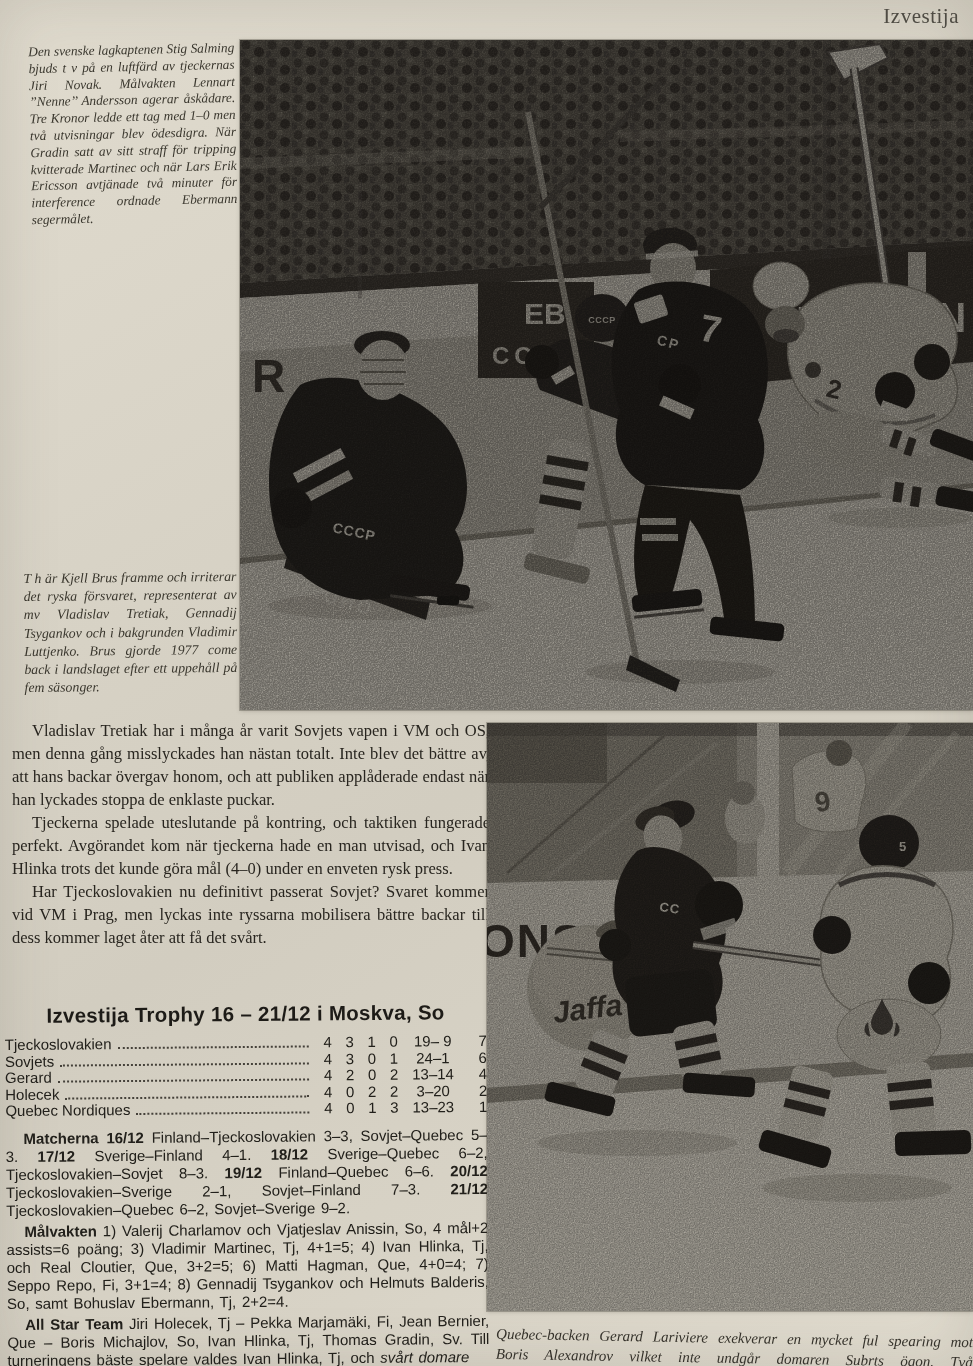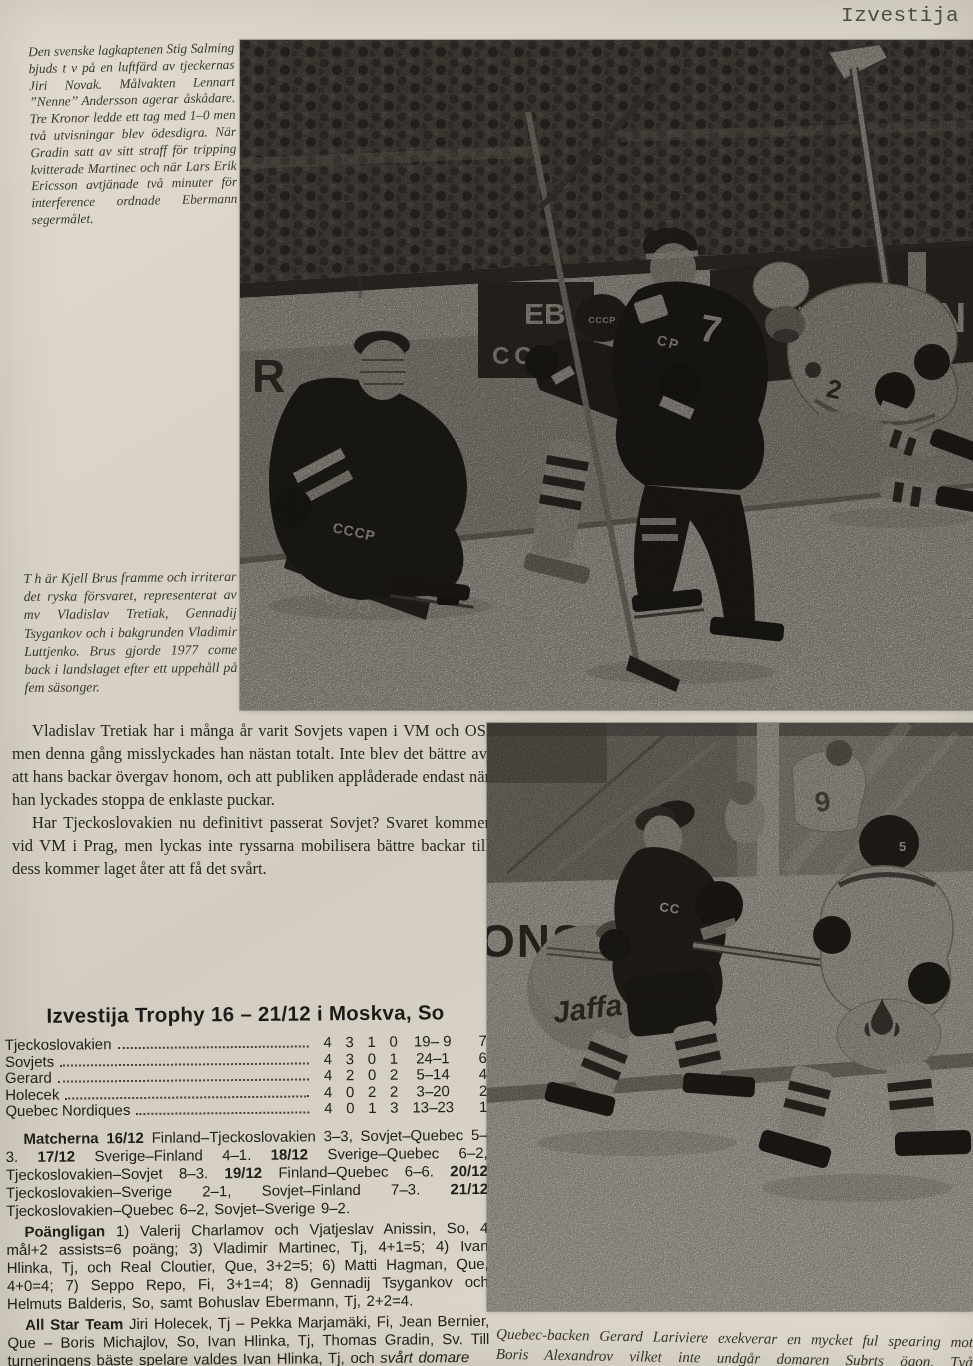--- a/index.html
+++ b/index.html
@@ -5,21 +5,21 @@
   * { margin:0; padding:0; box-sizing:border-box; }
   html,body { width:973px; height:1366px; overflow:hidden; background:#c6c1b4; }
   .page {
     position:absolute; left:0; top:0; width:973px; height:1366px;
     background:linear-gradient(150deg,#e0dbce 0%,#d9d4c7 28%,#d2cdc0 55%,#d8d3c6 78%,#e1dccf 100%);
     font-family:"Liberation Serif",serif; color:#2b2822;
     box-shadow:inset 0 0 60px rgba(90,84,70,0.18);
   }
   .page-header {
     position:absolute; top:4px; right:14px;
-    font-family:Liberation Mono, monospace; font-size:21px; color:#4e4b43; letter-spacing:.5px;
+    font-family:Liberation Serif, serif; font-size:21px; color:#4e4b43; letter-spacing:.5px;
   }
   .caption { position:absolute; font-style:italic; color:#3a372e; text-align:justify; }
   .caption-top  { left:30px; top:42px;  width:206px; font-size:13.3px; line-height:16.8px; transform:rotate(-1.2deg); }
   .caption-mid  { left:24px; top:569px; width:213px; font-size:13.8px; line-height:18.2px; transform:rotate(-0.6deg); }
   .caption-bottom { left:496px; top:1328px; width:477px; font-size:15px; line-height:20px; color:#35322b; transform:rotate(1deg); }
   .caption-bottom .cap-line { text-align:justify; text-align-last:justify; }
   .article { position:absolute; left:12px; top:719px; width:478px; font-size:16.5px; line-height:23px; text-align:justify; color:#28251f; }
   .article p { text-indent:20px; }
   .stats { position:absolute; left:6px; top:1002px; width:482px; font-family:"Liberation Sans",sans-serif; color:#22201b; transform:rotate(-0.5deg); }
   .stats-title { font-size:20.5px; font-weight:bold; text-align:center; letter-spacing:.3px; color:#1d1b17; margin-bottom:8px; }
@@ -182,20 +182,21 @@
 
       <rect width="733" height="670" filter="url(#grainA)" opacity="0.5"></rect>
       <rect width="733" height="670" fill="#6e6a5e" opacity="0.05"></rect>
     </svg>
   </div>
 
   <div class="caption caption-mid">T h är Kjell Brus framme och irriterar det ryska försvaret, representerat av mv Vladislav Tretiak, Gennadij Tsygankov och i bakgrunden Vladimir Luttjenko. Brus gjorde 1977 come back i landslaget efter ett uppehåll på fem säsonger.</div>
 
   <div class="article">
     <p>Vladislav Tretiak har i många år varit Sovjets vapen i VM och OS, men denna gång misslyckades han nästan totalt. Inte blev det bättre av, att hans backar övergav honom, och att publiken applåderade endast när han lyckades stoppa de enklaste puckar.</p>
+    <p>Tjeckerna spelade uteslutande på kontring, och taktiken fungerade perfekt. Avgörandet kom när tjeckerna hade en man utvisad, och Ivan Hlinka trots det kunde göra mål (4–0) under en enveten rysk press.</p>
     <p>Har Tjeckoslovakien nu definitivt passerat Sovjet? Svaret kommer vid VM i Prag, men lyckas inte ryssarna mobilisera bättre backar till dess kommer laget åter att få det svårt.</p>
   </div>
 
   <div class="stats">
     <div class="stats-title">Izvestija Trophy 16 – 21/12 i Moskva, So</div>
 
     <div class="standings">
       <div class="st-row">
         <span class="st-name">Tjeckoslovakien</span>
           <span class="st-dots"></span>
@@ -216,21 +217,21 @@
           <span class="st-goals">24–1</span>
           <span class="st-pts">6</span>
       </div>
       <div class="st-row">
         <span class="st-name">Gerard</span>
           <span class="st-dots"></span>
           <span class="st-n">4</span>
           <span class="st-n">2</span>
           <span class="st-n">0</span>
           <span class="st-n">2</span>
-          <span class="st-goals">5–14</span>
+          <span class="st-goals">13–14</span>
           <span class="st-pts">4</span>
       </div>
       <div class="st-row">
         <span class="st-name">Holecek</span>
           <span class="st-dots"></span>
           <span class="st-n">4</span>
           <span class="st-n">0</span>
           <span class="st-n">2</span>
           <span class="st-n">2</span>
           <span class="st-goals">3–20</span>
@@ -243,21 +244,21 @@
           <span class="st-n">0</span>
           <span class="st-n">1</span>
           <span class="st-n">3</span>
           <span class="st-goals">13–23</span>
           <span class="st-pts">1</span>
       </div>
     </div>
 
     <p class="stats-par"><b>Matcherna </b><b>16/12</b><span> Finland–Tjeckoslovakien 3–3, Sovjet–Quebec 5–3. </span><b>17/12</b><span> Sverige–Finland 4–1. </span><b>18/12</b><span> Sverige–Quebec 6–2, Tjeckoslovakien–Sovjet 8–3. </span><b>19/12</b><span> Finland–Quebec 6–6. </span><b>20/12</b><span> Tjeckoslovakien–Sverige 2–1, Sovjet–Finland 7–3. </span><b>21/12</b><span> Tjeckoslovakien–Quebec 6–2, Sovjet–Sverige 9–2.</span></p>
 
-    <p class="stats-par"><b>Poängligan </b><span>1) Valerij Charlamov och Vjatjeslav Anissin, So, 4 mål+2 assists=6 poäng; 3) Vladimir Martinec, Tj, 4+1=5; 4) Ivan Hlinka, Tj, och Real Cloutier, Que, 3+2=5; 6) Matti Hagman, Que, 4+0=4; 7) Seppo Repo, Fi, 3+1=4; 8) Gennadij Tsygankov och Helmuts Balderis, So, samt Bohuslav Ebermann, Tj, 2+2=4.</span></p>
+    <p class="stats-par"><b>Målvakten </b><span>1) Valerij Charlamov och Vjatjeslav Anissin, So, 4 mål+2 assists=6 poäng; 3) Vladimir Martinec, Tj, 4+1=5; 4) Ivan Hlinka, Tj, och Real Cloutier, Que, 3+2=5; 6) Matti Hagman, Que, 4+0=4; 7) Seppo Repo, Fi, 3+1=4; 8) Gennadij Tsygankov och Helmuts Balderis, So, samt Bohuslav Ebermann, Tj, 2+2=4.</span></p>
 
     <p class="stats-par"><b>All Star Team </b><span>Jiri Holecek, Tj – Pekka Marjamäki, Fi, Jean Bernier, Que – Boris Michajlov, So, Ivan Hlinka, Tj, Thomas Gradin, Sv. Till turneringens bäste spelare valdes Ivan Hlinka, Tj, och </span><i>svårt domare</i></p>
   </div>
 
   <div class="photo photo-bottom">
     <svg viewBox="0 0 486 588" width="486" height="588">
       <defs>
         <filter id="grainB" x="0" y="0" width="100%" height="100%">
           <feTurbulence type="fractalNoise" baseFrequency="0.8" numOctaves="2" stitchTiles="stitch" result="t"></feTurbulence>
           <feColorMatrix in="t" type="matrix" values="0 0 0 0 0  0 0 0 0 0  0 0 0 0 0  0.55 0.55 0.55 0 0"></feColorMatrix>

